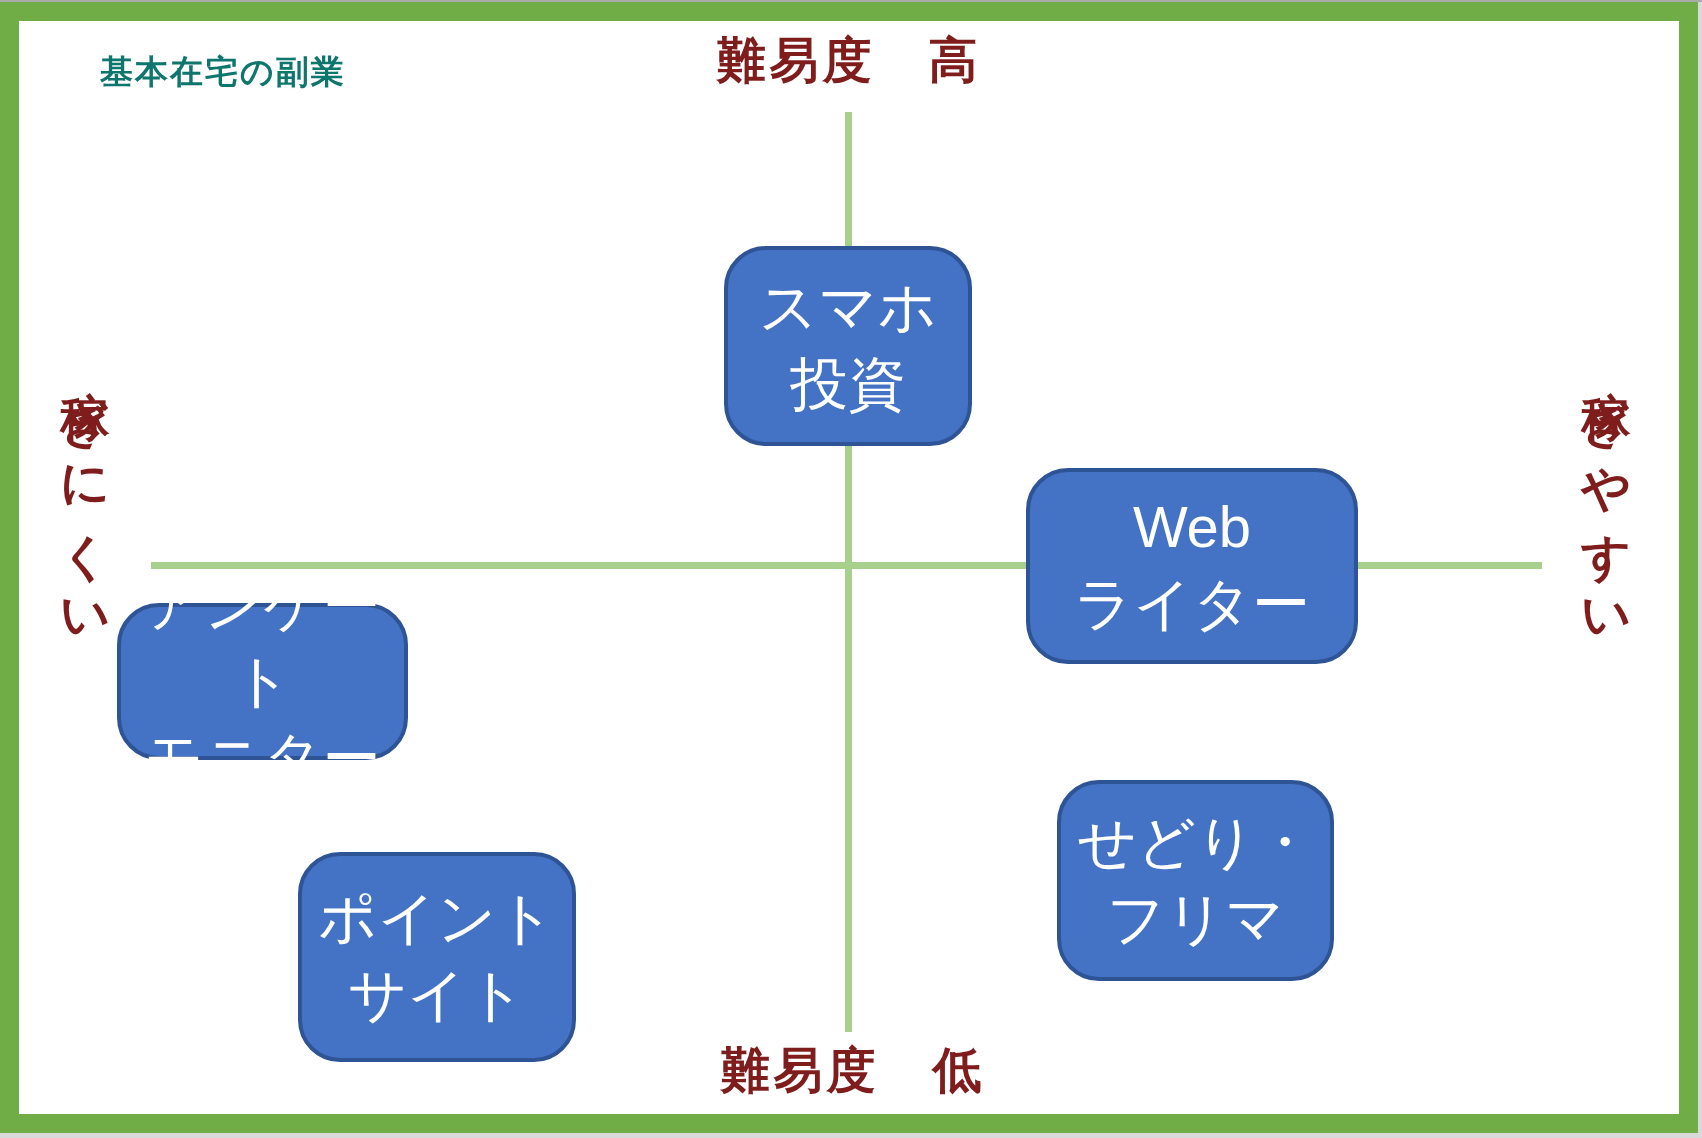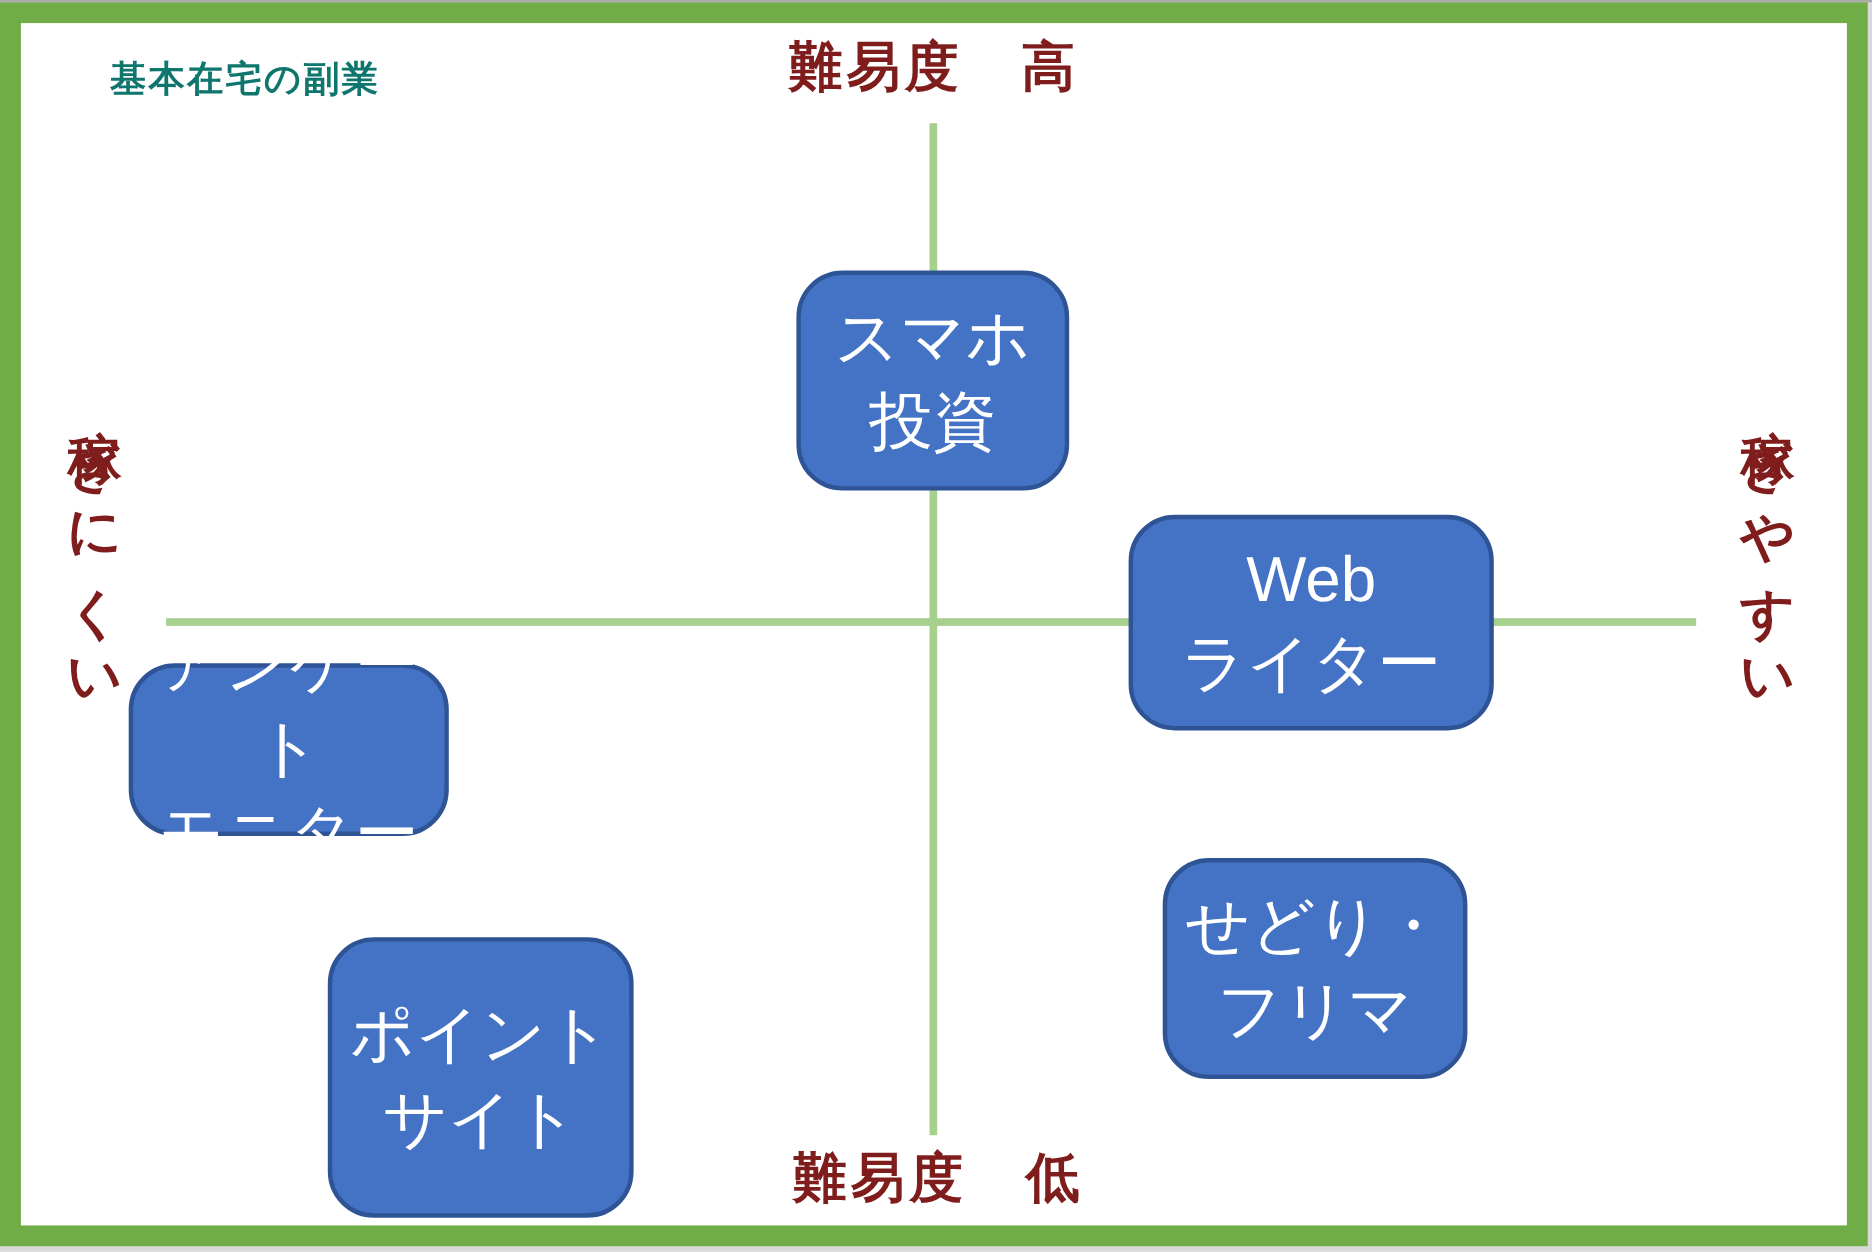--- a/index.html
+++ b/index.html
@@ -71,21 +71,21 @@
     font-size: 58px; font-weight: normal;
     line-height: 1.32;
     display: flex; align-items: center; justify-content: center;
     text-align: center;
     white-space: pre-line;
   }
   .node-smartphone { left: 724px;  top: 246px; width: 248px; height: 200px; }
   .node-webwriter  { left: 1026px; top: 468px; width: 332px; height: 196px; }
   .node-survey     { left: 117px;  top: 603px; width: 291px; height: 157px; }
   .node-dataentry  { left: 510px;  top: 635px; width: 230px; height: 205px; }
-  .node-pointsite  { left: 298px;  top: 852px; width: 278px; height: 255px; }
+  .node-pointsite  { left: 298px;  top: 852px; width: 278px; height: 210px; }
   .node-sedori     { left: 1013px; top: 780px; width: 277px; height: 201px; margin-left: 44px; }
 </style>
 </head>
 <body>
 
 <div class="stage">
   <div class="slide"></div>
   <div class="edge-top"></div>
 
   <div class="title">基本在宅の副業</div>

